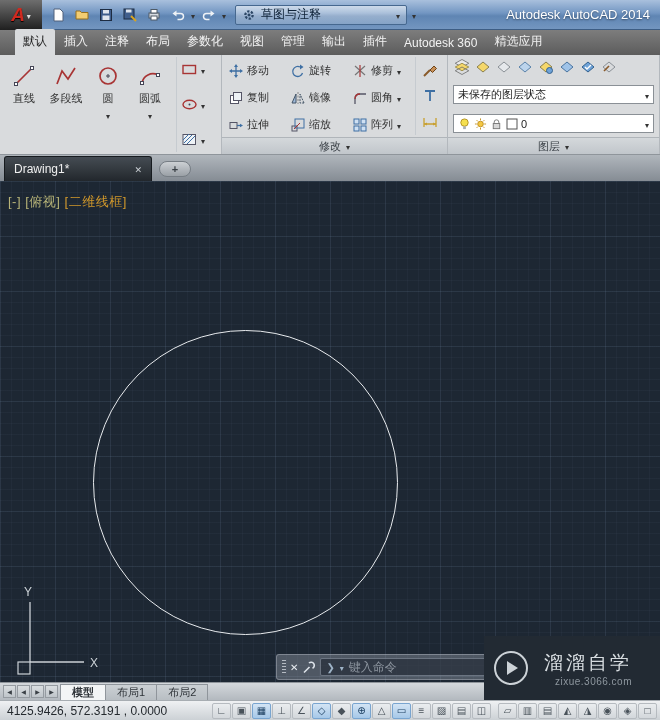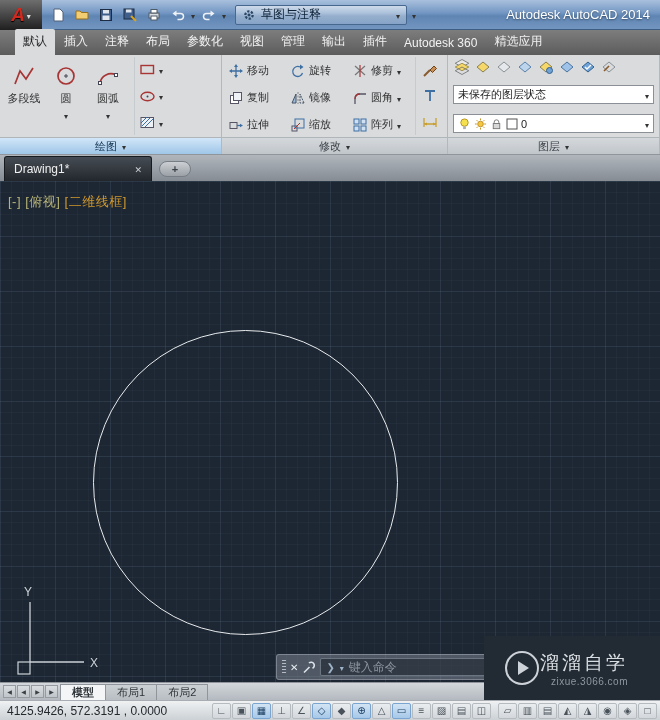--- a/index.html
+++ b/index.html
@@ -85,21 +85,21 @@
 
   
   .sbar{height:20px;background:linear-gradient(#eff1f3,#ccd1d5);border-top:1px solid #a7adb2;display:flex;align-items:center;color:#24292e}
   .coords{width:212px;padding-left:7px;font-size:12px;white-space:nowrap}
   .sicons{display:flex;gap:1px}
   .sico{width:19px;height:16px;display:flex;align-items:center;justify-content:center;font-size:10px;color:#49525a;background:linear-gradient(#eaedef,#d3d7db);border:1px solid #b6bbc0;border-radius:2px}
   .sico.on{background:linear-gradient(#d3e4f4,#a6c8e8);border-color:#79a5d0;color:#173a5c}
   .sright{margin-left:auto;display:flex;gap:1px;padding-right:3px}
 
   
-  .wm{position:absolute;right:0;top:636px;width:176px;height:64px;background:#222a33;display:flex;align-items:center;gap:1px;padding:0 21px;z-index:60}
+  .wm{position:absolute;right:0;top:636px;width:176px;height:64px;background:#222a33;display:flex;align-items:center;gap:16px;padding:0 10px;z-index:60}
   .wmlogo{width:34px;height:34px;border:2px solid #ccd2d7;border-radius:50%;display:flex;align-items:center;justify-content:center;flex:none}
   .wmplay{width:0;height:0;border-left:11px solid #ccd2d7;border-top:7px solid transparent;border-bottom:7px solid transparent;margin-left:3px}
   .wmname{font-size:19px;color:#d6dbdf;letter-spacing:3px;white-space:nowrap}
   .wmsite{font-size:10px;color:#8e979f;text-align:right;letter-spacing:.5px}
 </style>
 </head>
 <body>
 
 <div class="app">
 
@@ -180,20 +180,28 @@
     <span class="rtab">Autodesk 360</span>
     <span class="rtab">精选应用</span>
   </div>
 
   <div class="ribbon">
 
     <div class="panel draw">
       <div class="pbody">
         <div class="bigbtn">
           <svg width="24" height="24" viewBox="0 0 24 24">
+              <line x1="4" y1="20" x2="20" y2="4" stroke="#a83434" stroke-width="1.7"></line>
+              <rect x="2.5" y="18.5" width="3" height="3" fill="#fff" stroke="#445"></rect>
+              <rect x="18.5" y="2.5" width="3" height="3" fill="#fff" stroke="#445"></rect>
+            </svg>
+          <span>直线</span>
+        </div>
+        <div class="bigbtn">
+          <svg width="24" height="24" viewBox="0 0 24 24">
               <path d="M3,20 L8,7 L14,15 L21,4" fill="none" stroke="#a83434" stroke-width="1.7"></path>
             </svg>
           <span>多段线</span>
         </div>
         <div class="bigbtn">
           <svg width="24" height="24" viewBox="0 0 24 24">
               <circle cx="12" cy="12" r="8" fill="none" stroke="#a83434" stroke-width="1.7"></circle>
               <path d="M10,12 h4 M12,10 v4" stroke="#445"></path>
             </svg>
           <span>圆</span>
@@ -223,24 +231,20 @@
             <span class="dd"></span>
           </span>
           <span class="sbtn">
             <svg width="17" height="15" viewBox="0 0 17 15">
                 <rect x="2" y="2.5" width="12.5" height="10" fill="#eef2f6" stroke="#556"></rect>
                 <path d="M3,11 L11,3 M6,12 L14,4 M2,8 L8,2" stroke="#3e6fa3" stroke-width="1"></path>
               </svg>
             <span class="dd"></span>
           </span>
         </div>
-      </div>
-      <div class="plabel">
-        <span>绘图</span>
-        <span class="dd"></span>
       </div>
     </div>
 
     <div class="panel modify">
       <div class="pbody">
         <div class="mgrid">
           <span class="mtool">
             <svg width="14" height="14" viewBox="0 0 14 14">
                 <path d="M7,2 V12 M2,7 H12" stroke="#3e6fa3" stroke-width="1.3"></path>
                 <path d="M7,0 L9,3 H5 Z M7,14 L9,11 H5 Z M0,7 L3,5 V9 Z M14,7 L11,5 V9 Z" fill="#3e6fa3"></path>

